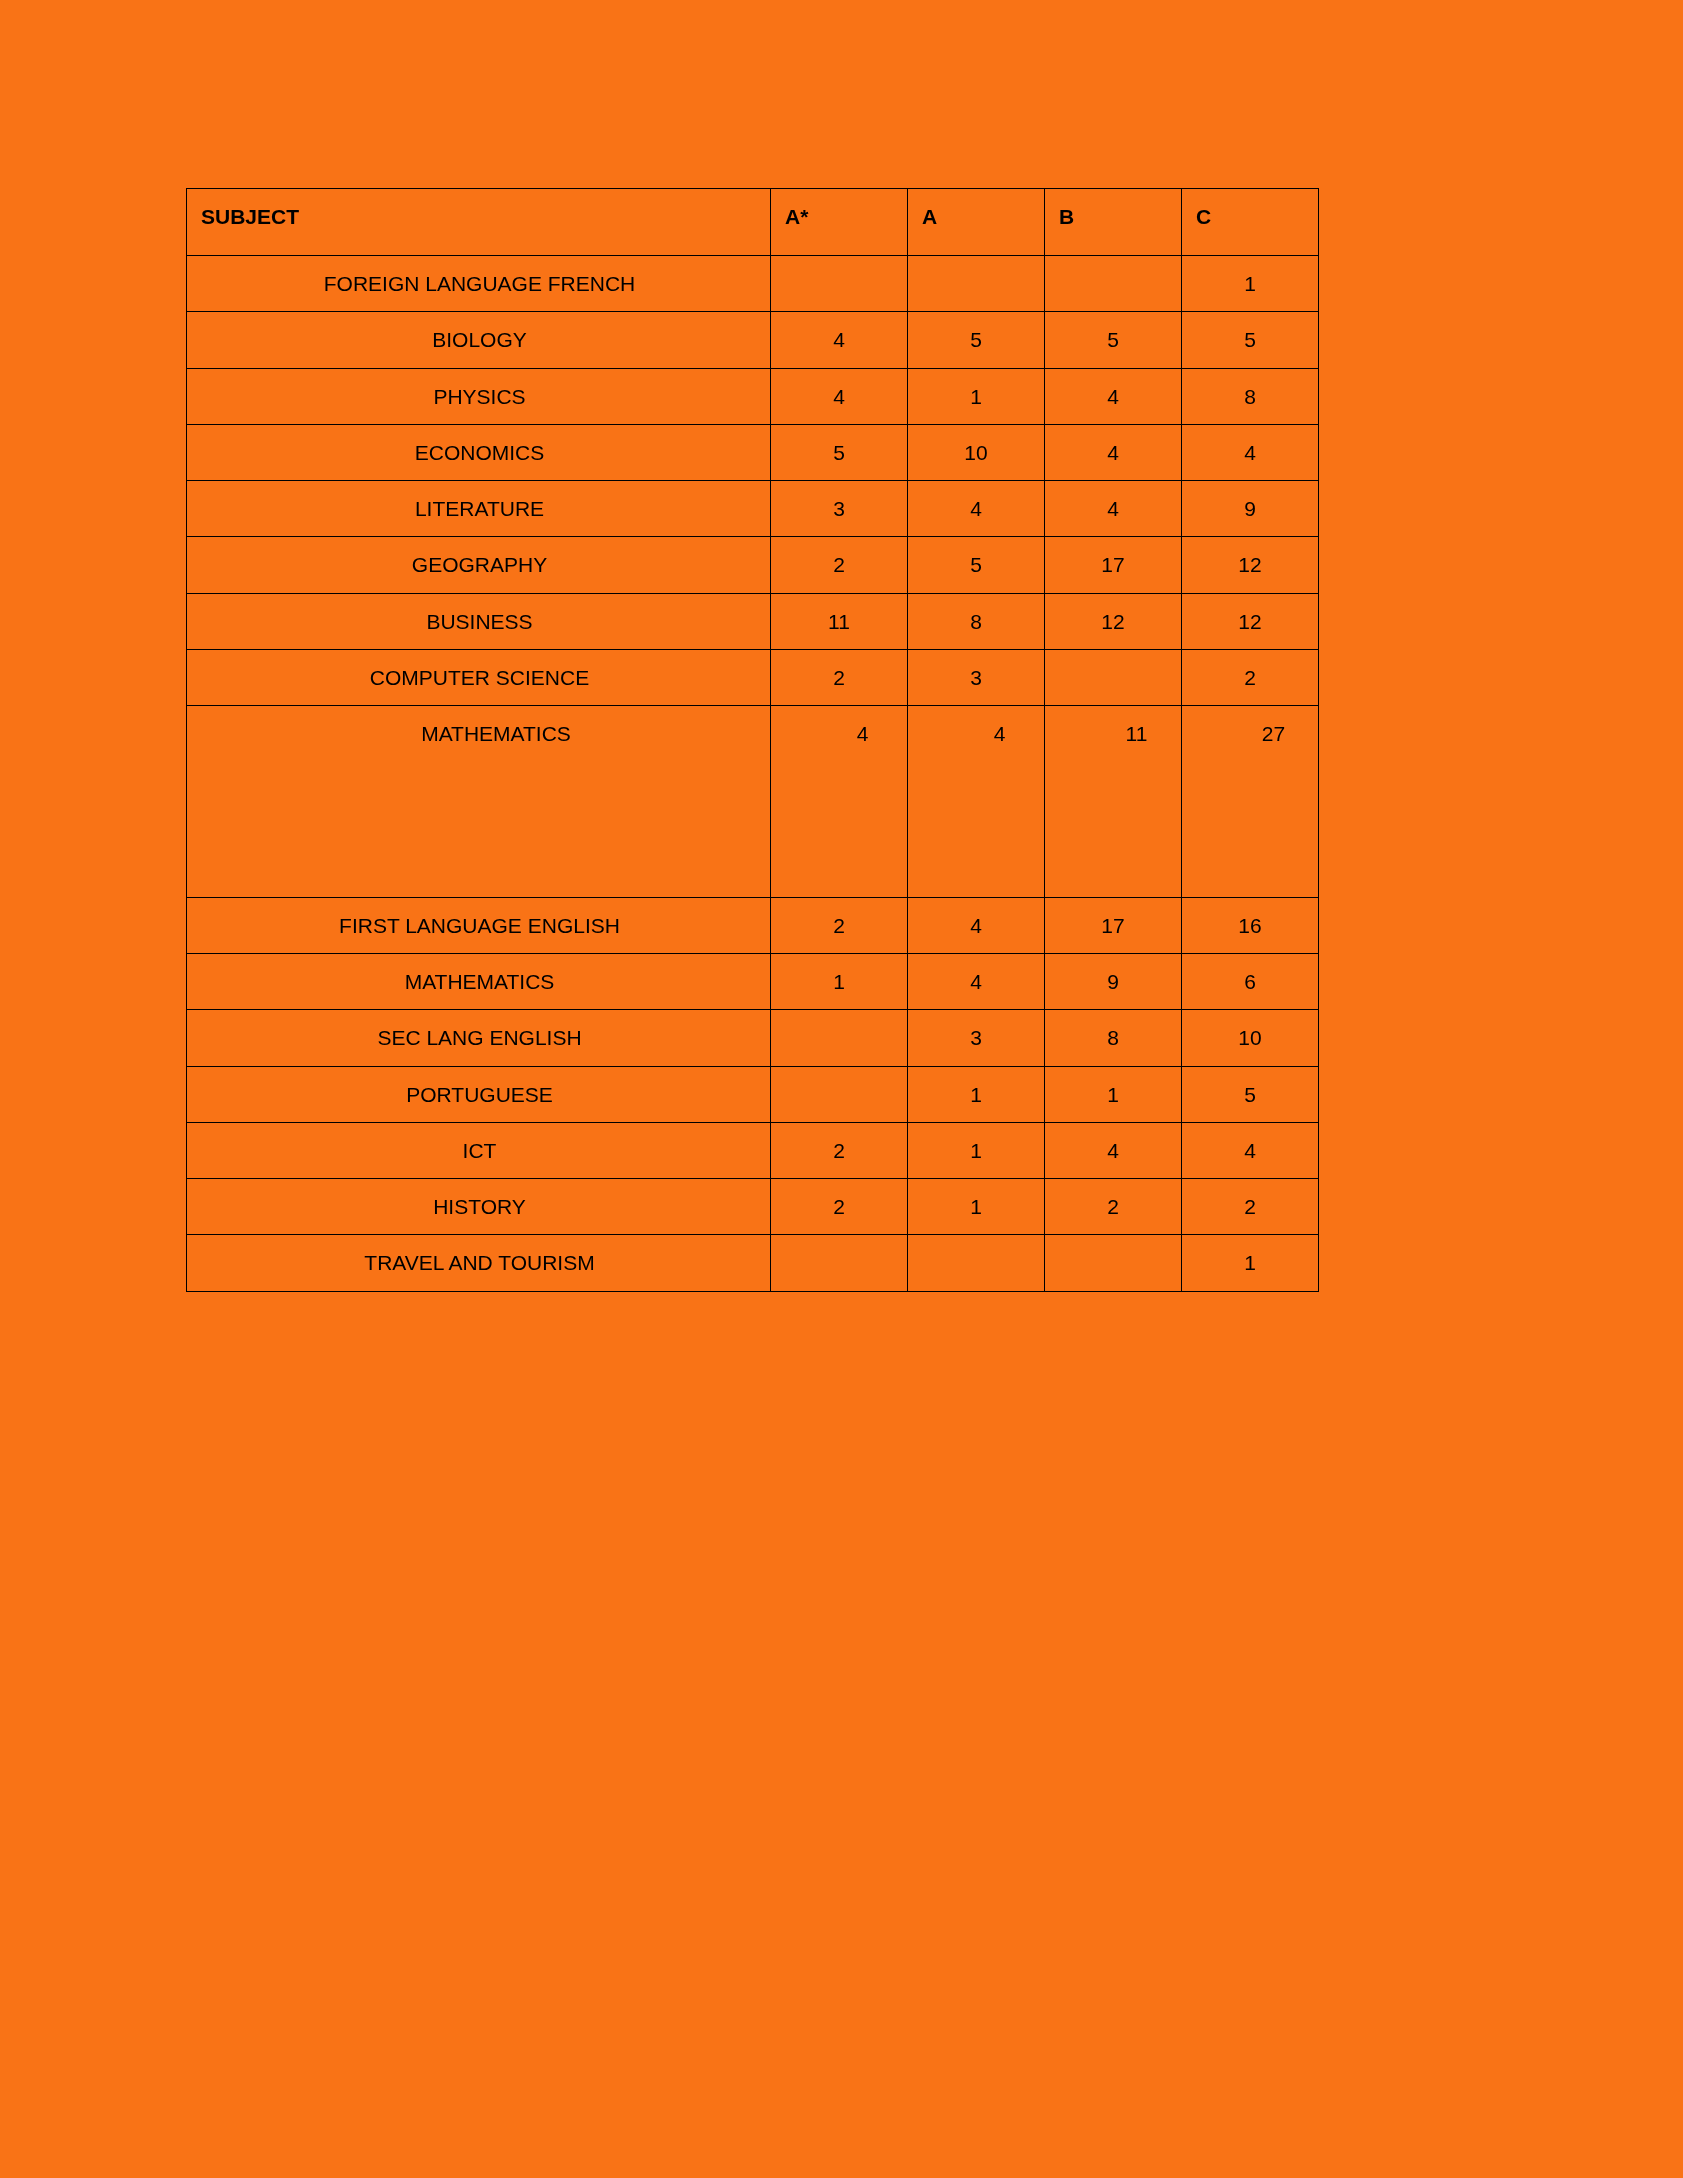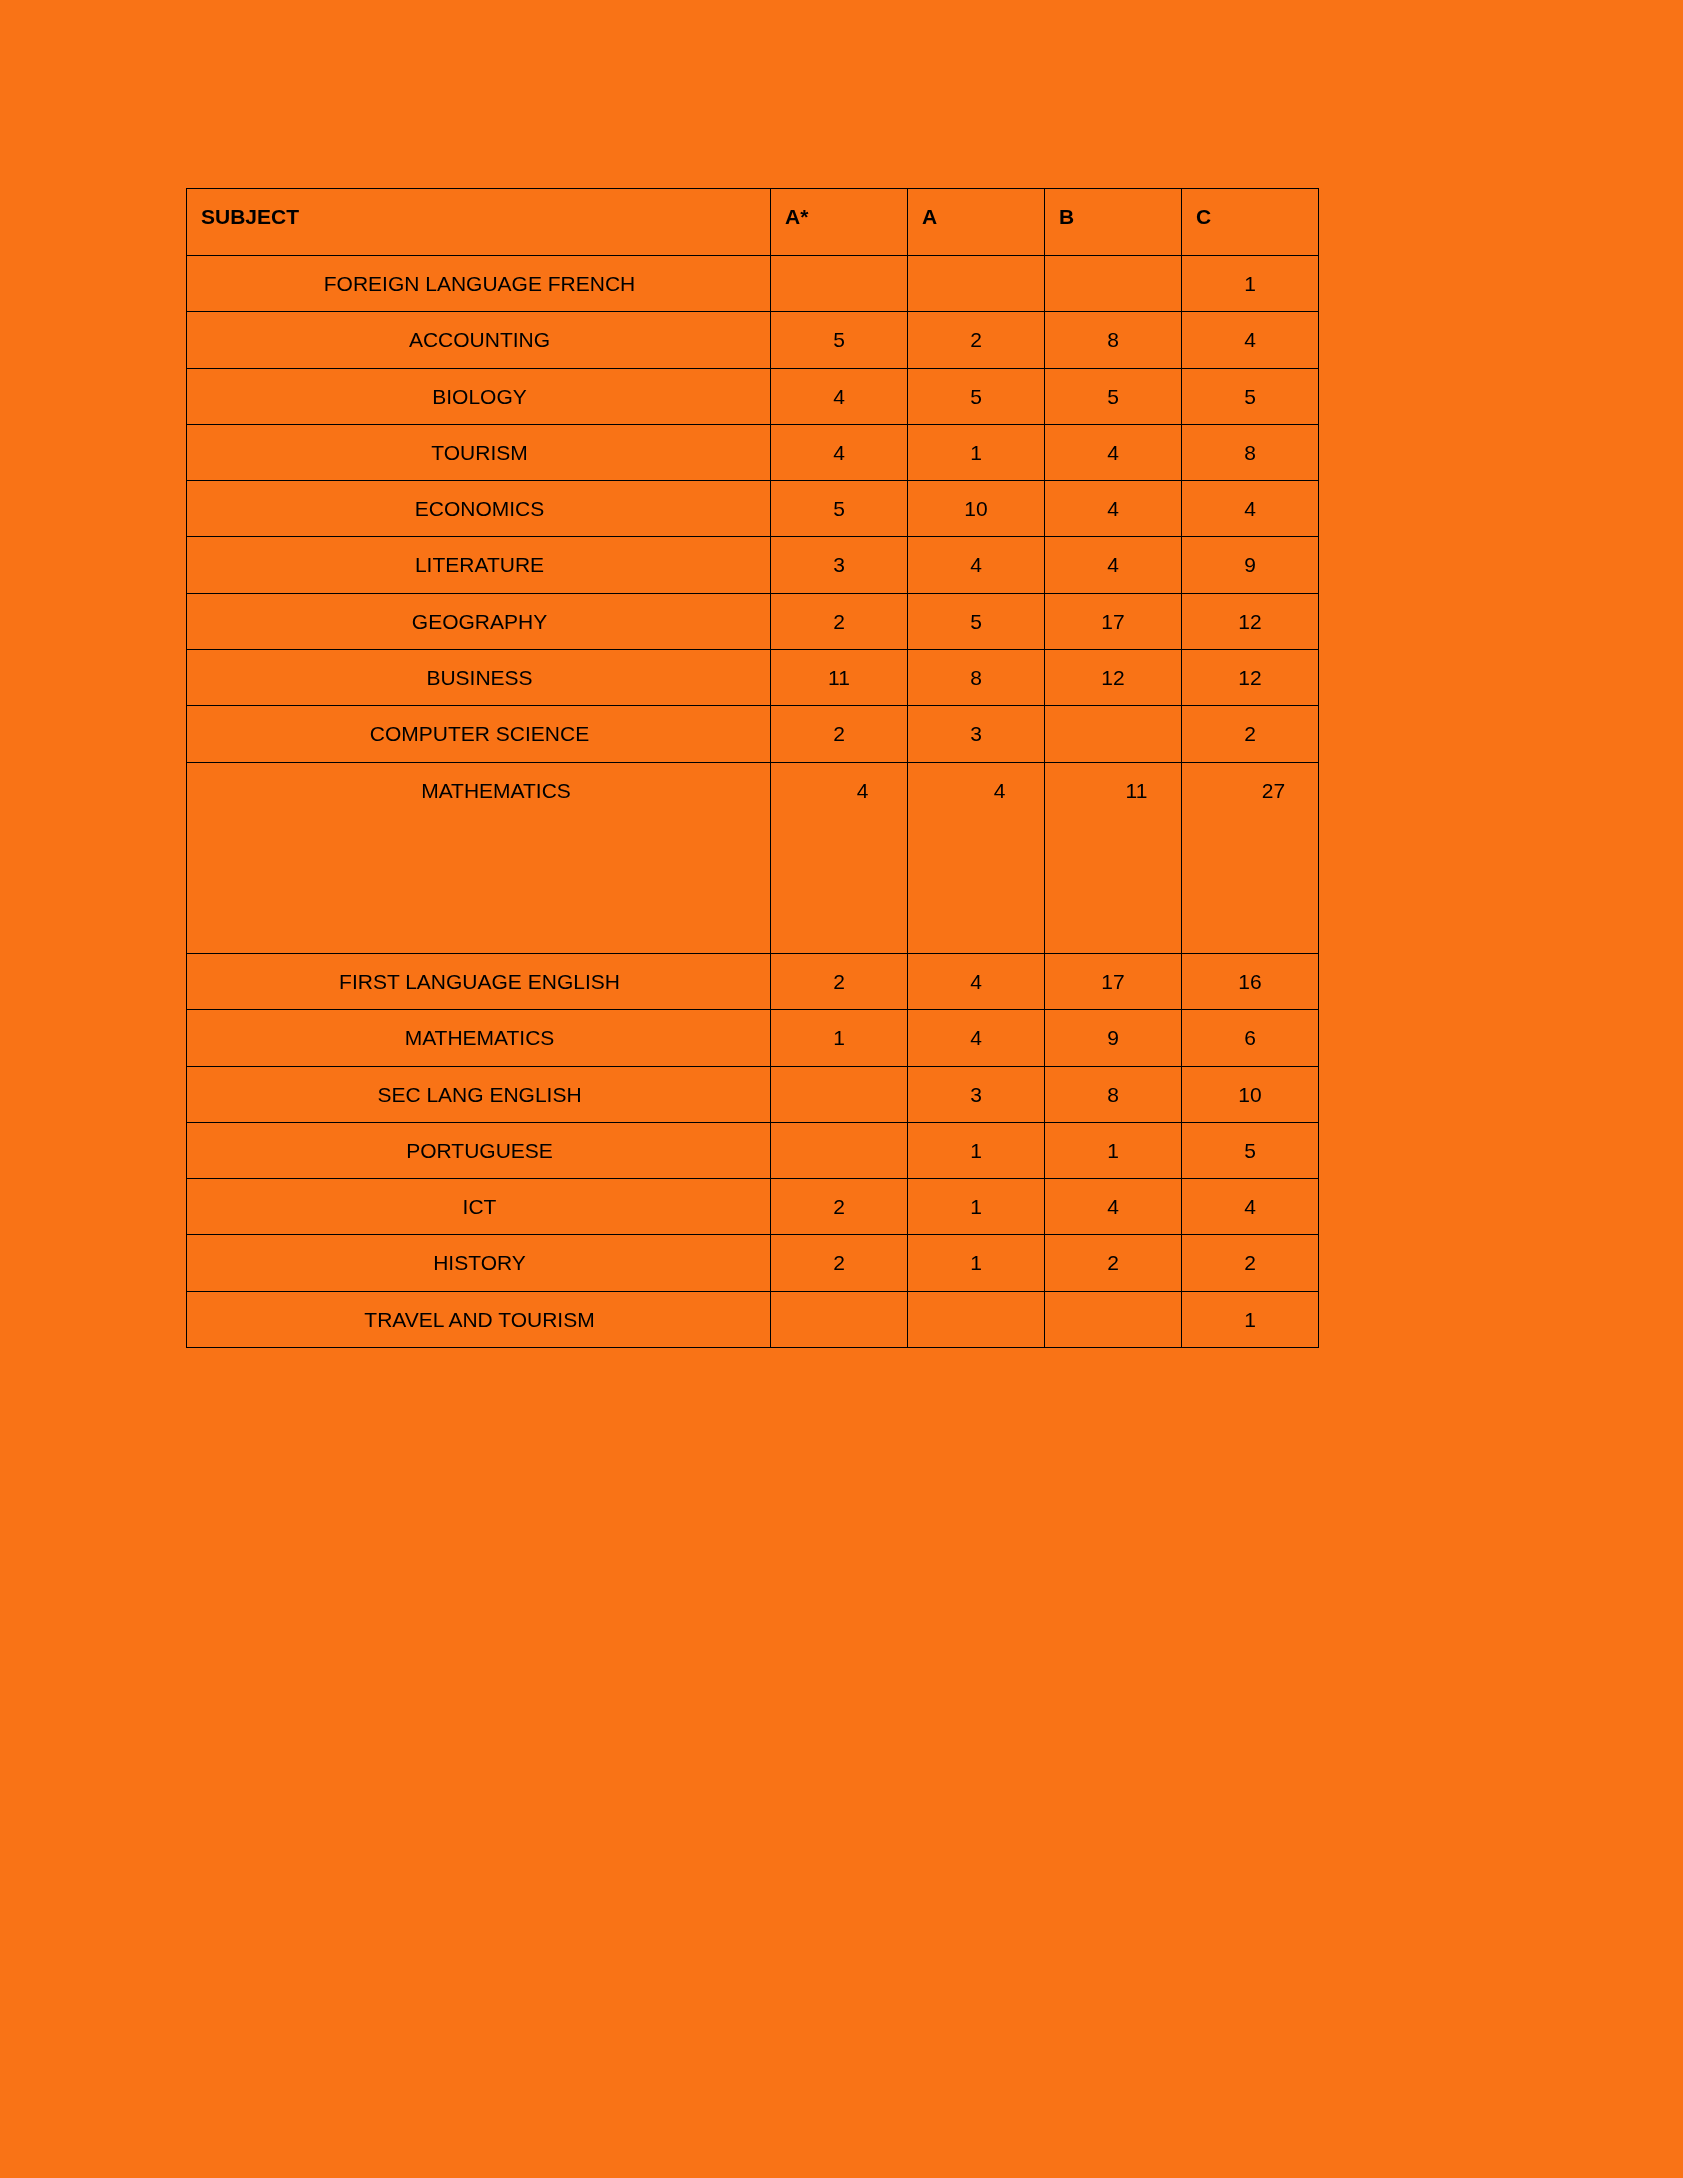--- a/index.html
+++ b/index.html
@@ -87,35 +87,28 @@
       </thead>
       <tbody id="table-body">
           <tr>
             <td class="subject">FOREIGN LANGUAGE FRENCH</td>
             <td class="grade"></td>
             <td class="grade"></td>
             <td class="grade"></td>
             <td class="grade">1</td>
           </tr>
           <tr>
-            <td class="subject">ACCOUNTING</td>
-            <td class="grade">5</td>
-            <td class="grade">2</td>
-            <td class="grade">8</td>
-            <td class="grade">4</td>
-          </tr>
-          <tr>
             <td class="subject">BIOLOGY</td>
             <td class="grade">4</td>
             <td class="grade">5</td>
             <td class="grade">5</td>
             <td class="grade">5</td>
           </tr>
           <tr>
-            <td class="subject">TOURISM</td>
+            <td class="subject">PHYSICS</td>
             <td class="grade">4</td>
             <td class="grade">1</td>
             <td class="grade">4</td>
             <td class="grade">8</td>
           </tr>
           <tr>
             <td class="subject">ECONOMICS</td>
             <td class="grade">5</td>
             <td class="grade">10</td>
             <td class="grade">4</td>

